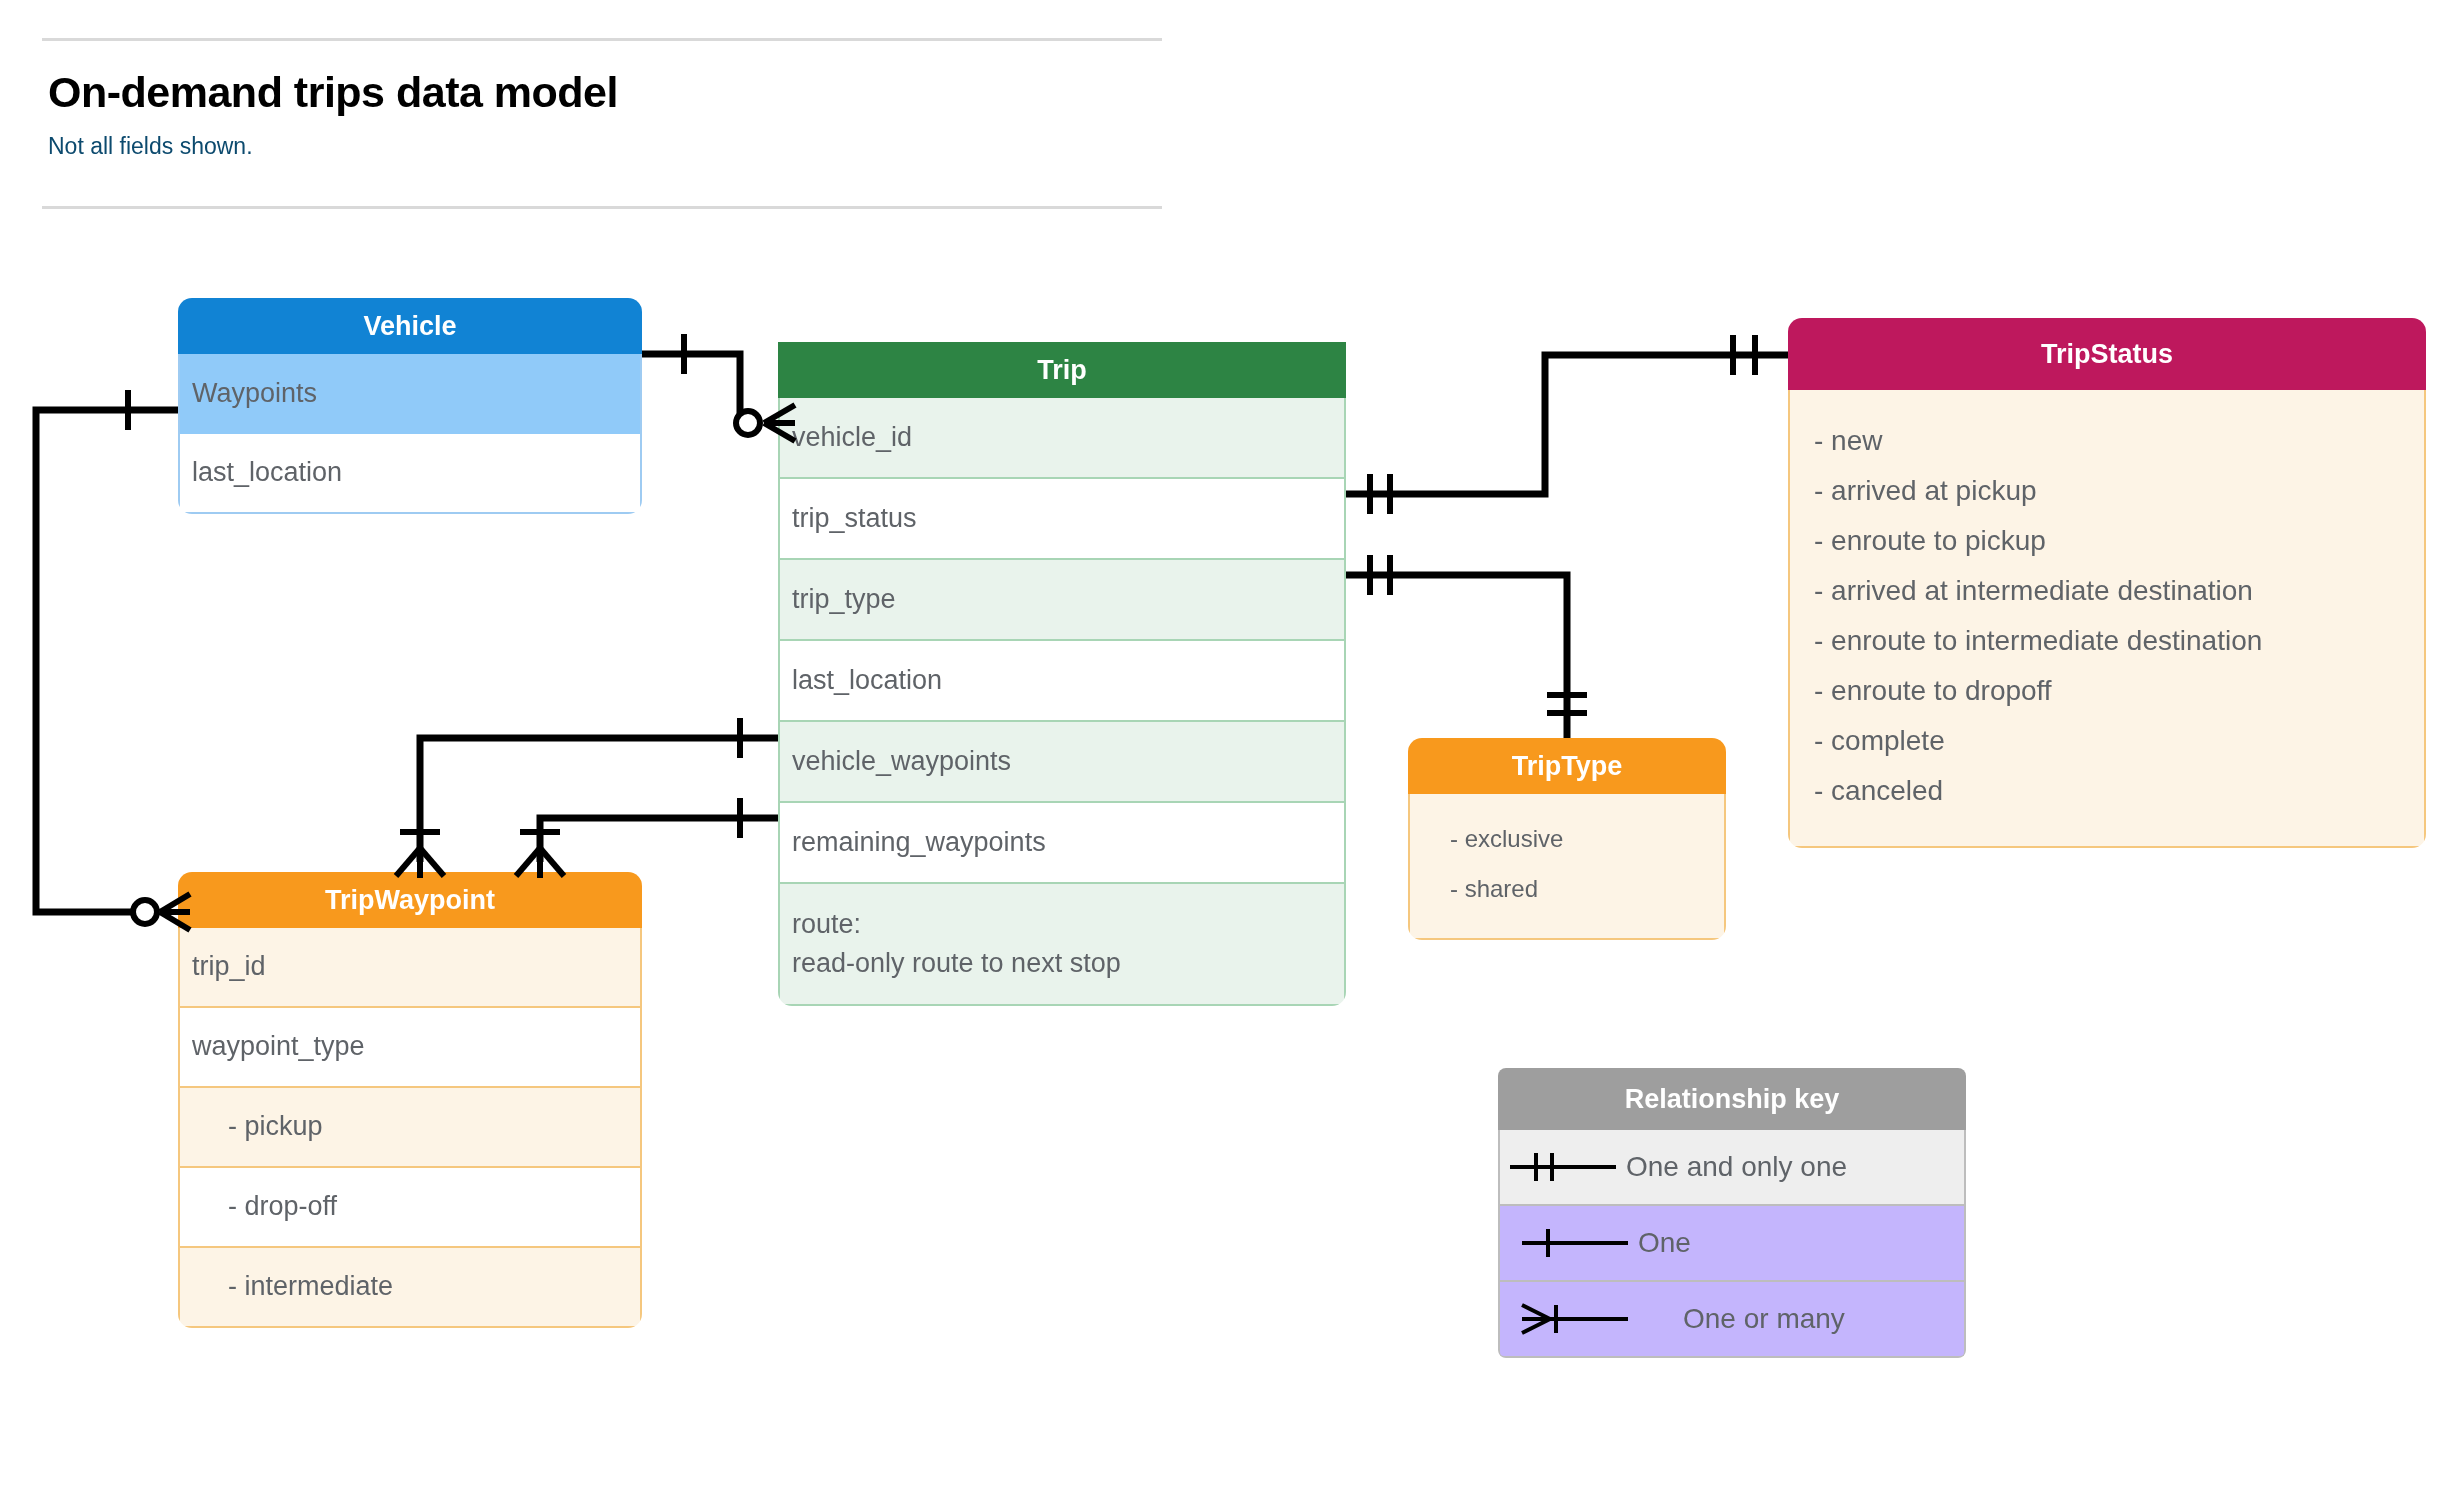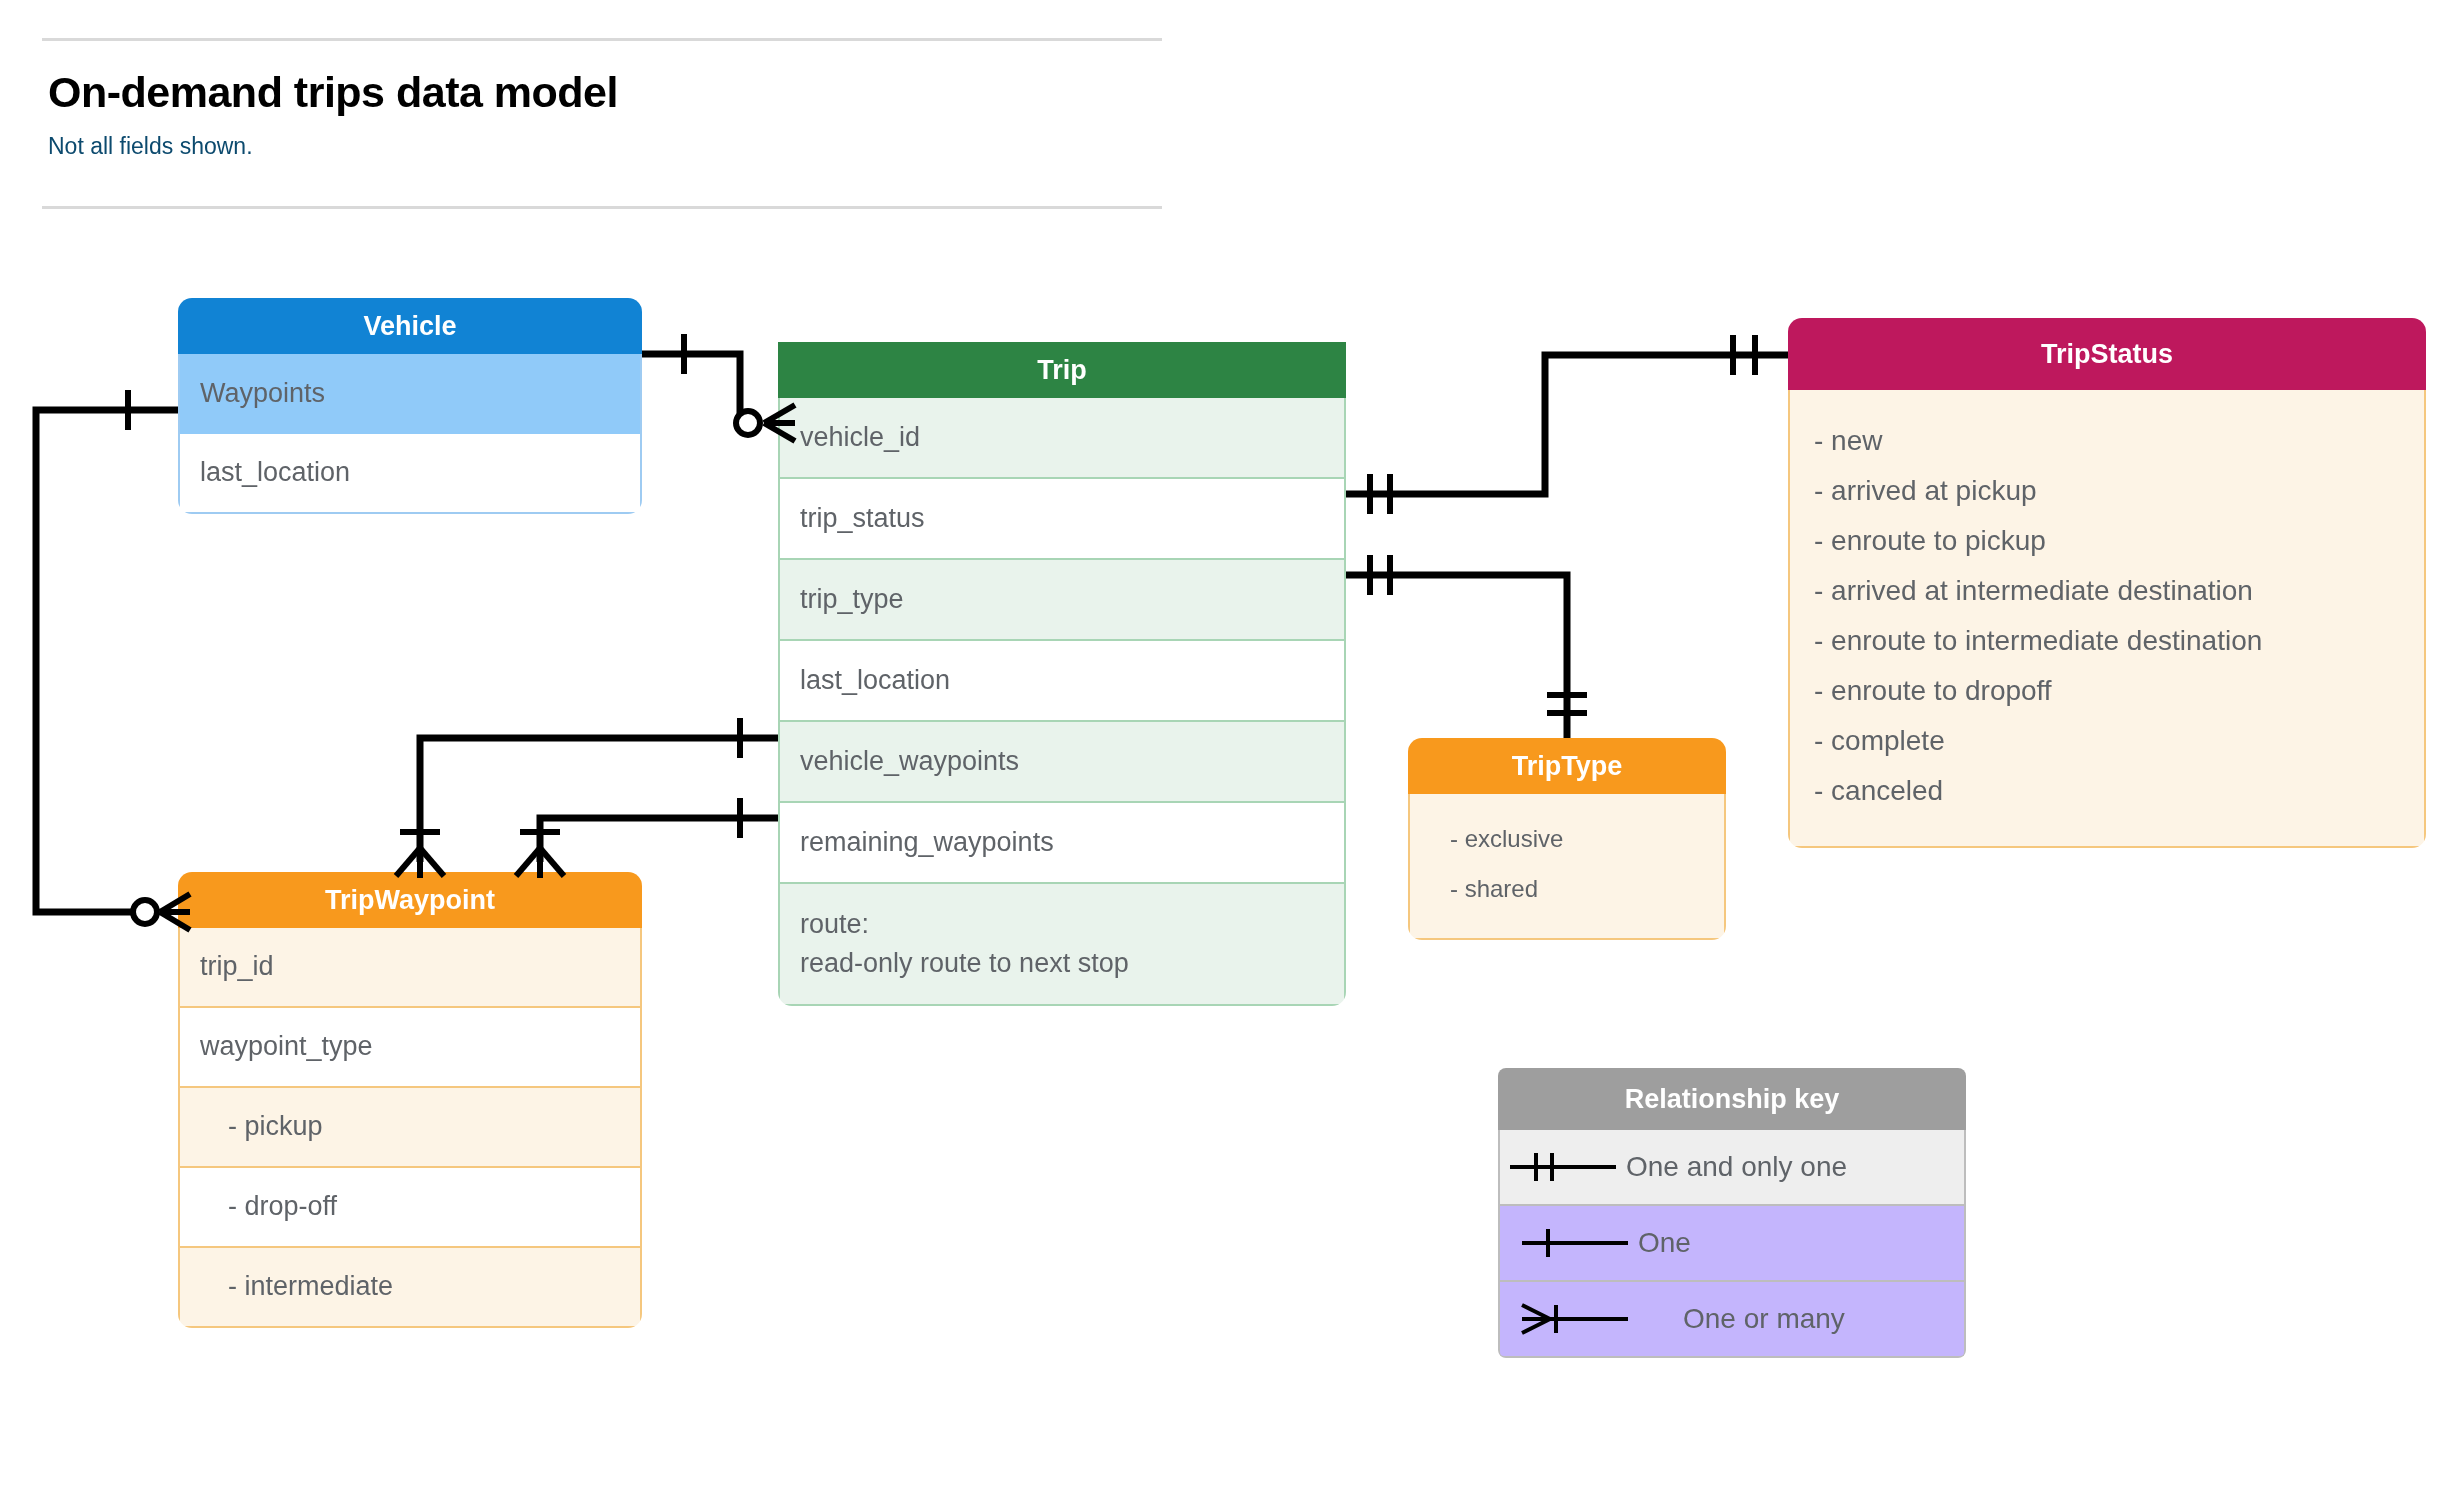--- a/index.html
+++ b/index.html
@@ -60,21 +60,21 @@
     font-size: 27px;
     box-sizing: border-box;
     display: flex;
     align-items: center;
     justify-content: center;
   }
   .entity-row {
     box-sizing: border-box;
     display: flex;
     align-items: center;
-    padding-left: 20px;
+    padding-left: 12px;
     font-size: 27px;
     color: #5f6368;
     white-space: pre-line;
     line-height: 1.45;
   }
 
   
   #vehicle { left: 178px; top: 298px; width: 464px; }
   #vehicle .entity-header { background: #1183d4; height: 56px; }
   #vehicle .vrow { border-left: 2px solid #9ecbf2; border-right: 2px solid #9ecbf2; height: 80px; }

